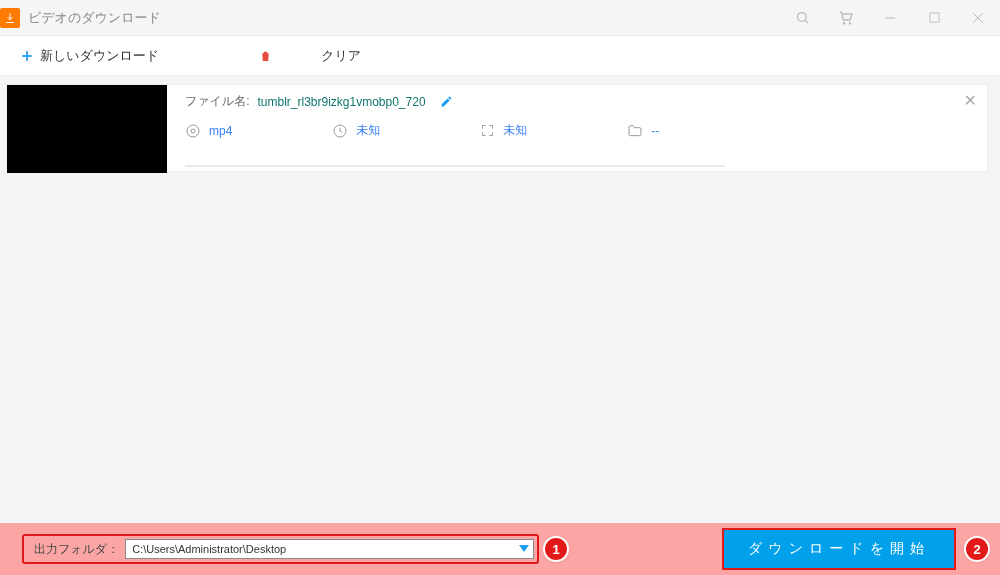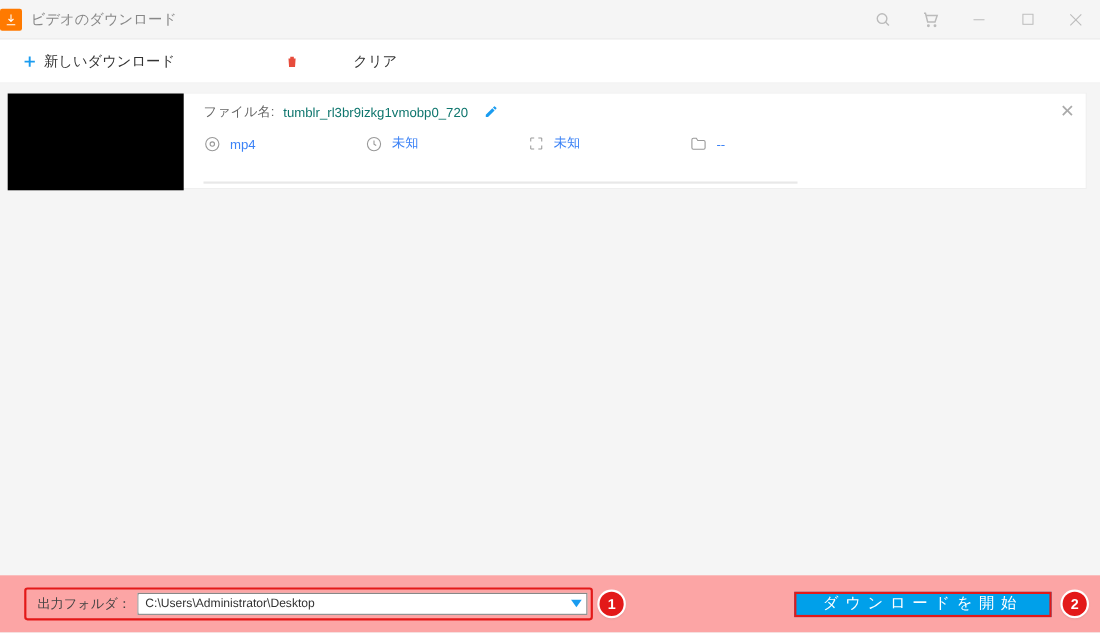--- a/index.html
+++ b/index.html
@@ -36,21 +36,21 @@
 .footer { position: absolute; left: 0; right: 0; bottom: 0; height: 52px; display: flex; align-items: center; padding: 0 12px 0 22px; background: #fca5a5; }
 .out-wrap { display: flex; align-items: center; border: 2px solid #e31919; border-radius: 3px; padding: 3px 3px 3px 10px; }
 .out-label { font-size: 12px; color: #444; margin-right: 6px; white-space: nowrap; }
 .out-input-wrap { display: flex; align-items: center; border: 1px solid #888; background: #fff; width: 409px; height: 20px; }
 .out-input { flex: 1; border: none; outline: none; font-size: 11px; padding: 2px 6px; color: #333; }
 .dd-arrow { width: 18px; height: 18px; display: flex; align-items: center; justify-content: center; cursor: pointer; }
 .dd-arrow svg polygon { fill: #1a9cf0; }
 
 .callout { width: 22px; height: 22px; border-radius: 50%; background: #e31919; color: #fff; display: flex; align-items: center; justify-content: center; font-size: 13px; font-weight: bold; margin-left: 6px; box-shadow: 0 0 0 2px #fff, 0 1px 3px rgba(0,0,0,.4); }
 
-.start-btn { margin-left: auto; height: 23px; padding: 0 24px; background: #00a0ea; color: #fff; border: 2px solid #e31919; font-size: 14px; letter-spacing: 6px; display: flex; align-items: center; cursor: pointer; }
+.start-btn { margin-left: auto; height: 42px; padding: 0 24px; background: #00a0ea; color: #fff; border: 2px solid #e31919; font-size: 14px; letter-spacing: 6px; display: flex; align-items: center; cursor: pointer; }
 .callout-2 { margin-left: 10px; }
 
 </style>
 </head>
 <body>
 
 <div class="titlebar">
   <span class="app-icon">
     <svg viewBox="0 0 24 24">
         <path d="M12 3v12m0 0l-4-4m4 4l4-4M5 21h14" stroke="#fff" stroke-width="2" fill="none" stroke-linecap="round"></path>

